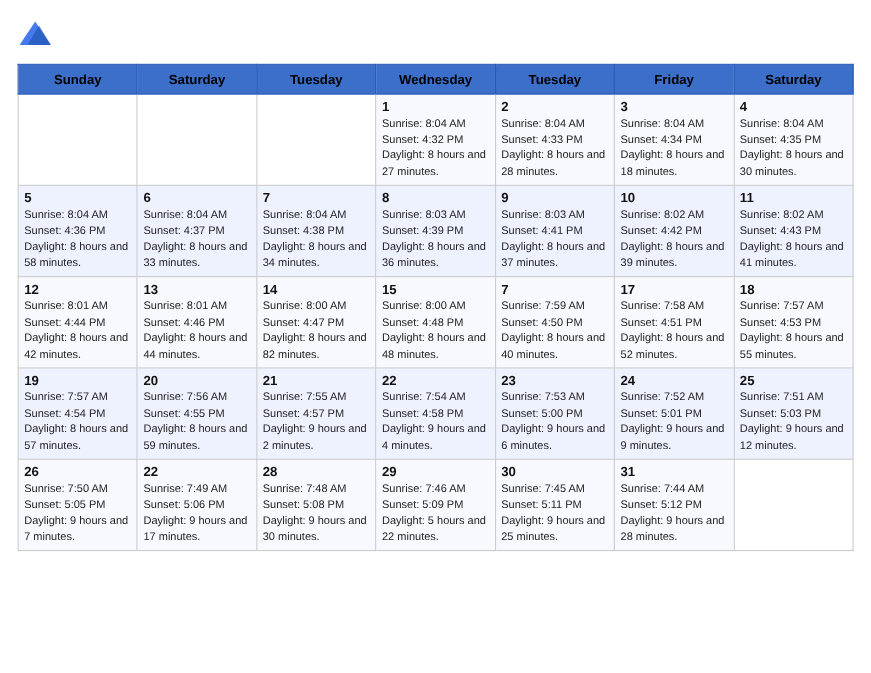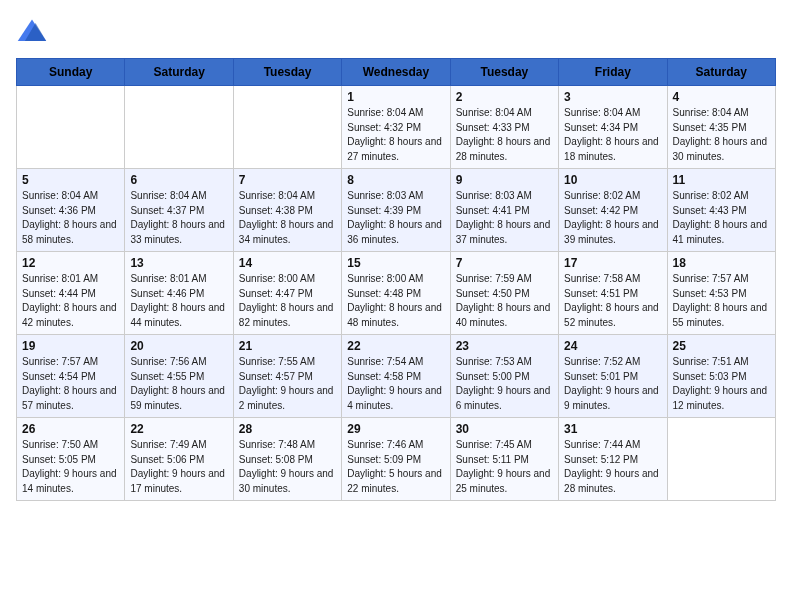--- a/index.html
+++ b/index.html
@@ -223,21 +223,21 @@
           <div class="day-info">Sunrise: 7:52 AM<br>Sunset: 5:01 PM<br><span>Daylight: 9 hours and 9 minutes.</span></div>
         </td>
         <td>
           <div class="day-number">25</div>
           <div class="day-info">Sunrise: 7:51 AM<br>Sunset: 5:03 PM<br><span>Daylight: 9 hours and 12 minutes.</span></div>
         </td>
       </tr>
       <tr>
         <td>
           <div class="day-number">26</div>
-          <div class="day-info">Sunrise: 7:50 AM<br>Sunset: 5:05 PM<br><span>Daylight: 9 hours and 14 minutes.</span></div>
+          <div class="day-info">Sunrise: 7:50 AM<br>Sunset: 5:05 PM<br><span>Daylight: 9 hours and 7 minutes.</span></div>
         </td>
         <td>
           <div class="day-number">22</div>
           <div class="day-info">Sunrise: 7:49 AM<br>Sunset: 5:06 PM<br><span>Daylight: 9 hours and 17 minutes.</span></div>
         </td>
         <td>
           <div class="day-number">28</div>
           <div class="day-info">Sunrise: 7:48 AM<br>Sunset: 5:08 PM<br><span>Daylight: 9 hours and 30 minutes.</span></div>
         </td>
         <td>

